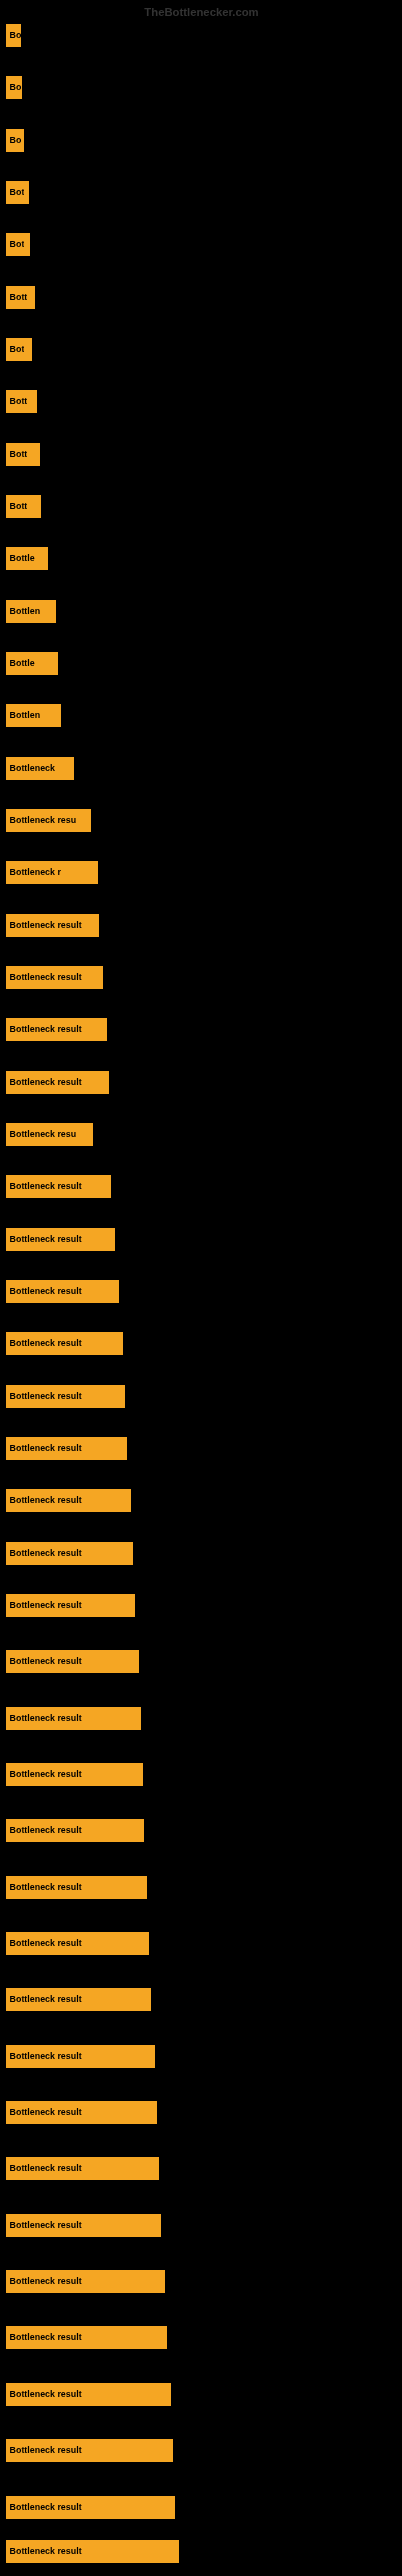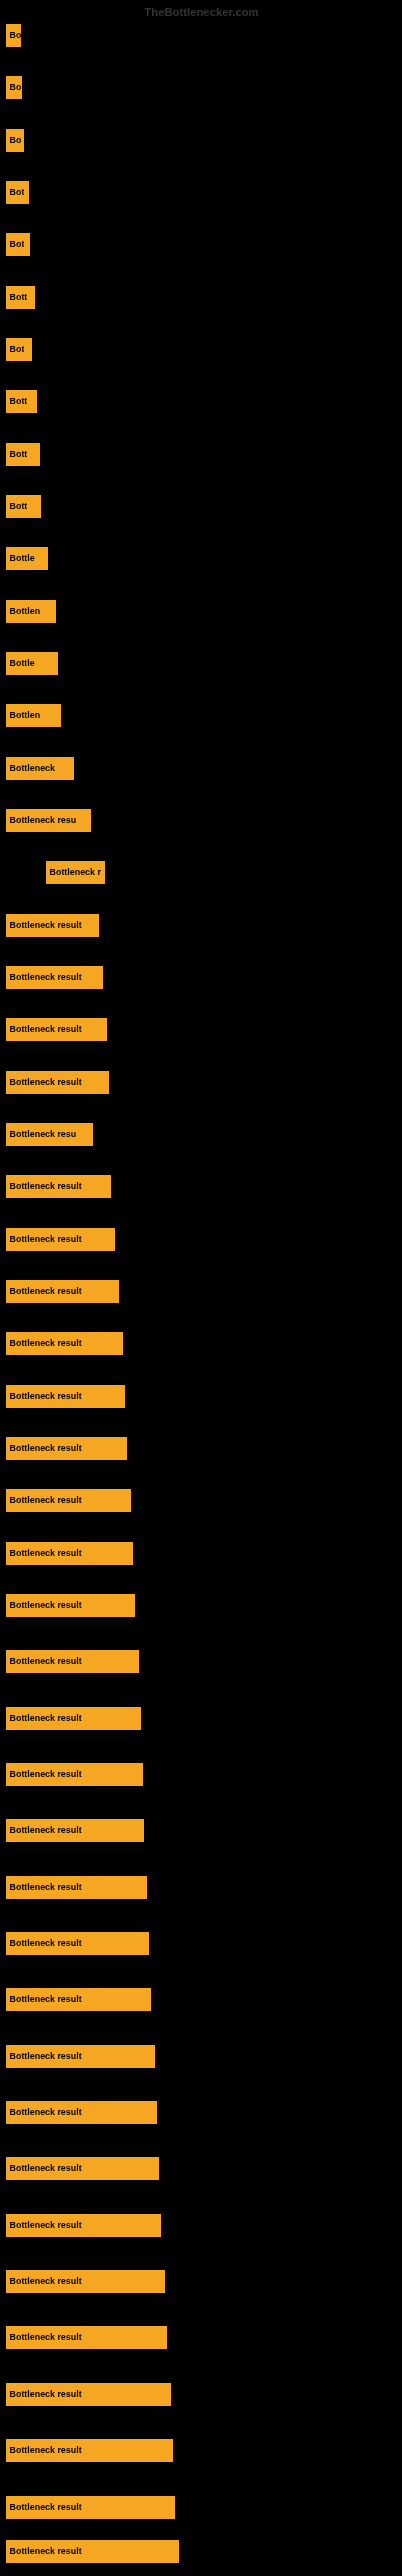--- a/index.html
+++ b/index.html
@@ -123,21 +123,21 @@
       <div class="bar" style="width: 68px;">
         <span class="bar-label">Bottleneck</span>
       </div>
     </div>
     <div class="bar-container" style="top: 809px; position: absolute; left: 6.4px;">
       <div class="bar" style="width: 85px;">
         <span class="bar-label">Bottleneck resu</span>
       </div>
     </div>
     <div class="bar-container" style="top: 861px; position: absolute; left: 6.4px;">
-      <div class="bar" style="width: 59px; margin-left: 40px;">
+      <div class="bar" style="width: 92px;">
         <span class="bar-label">Bottleneck r</span>
       </div>
     </div>
     <div class="bar-container" style="top: 914px; position: absolute; left: 6.4px;">
       <div class="bar" style="width: 93px;">
         <span class="bar-label">Bottleneck result</span>
       </div>
     </div>
     <div class="bar-container" style="top: 966px; position: absolute; left: 6.4px;">
       <div class="bar" style="width: 97px;">

